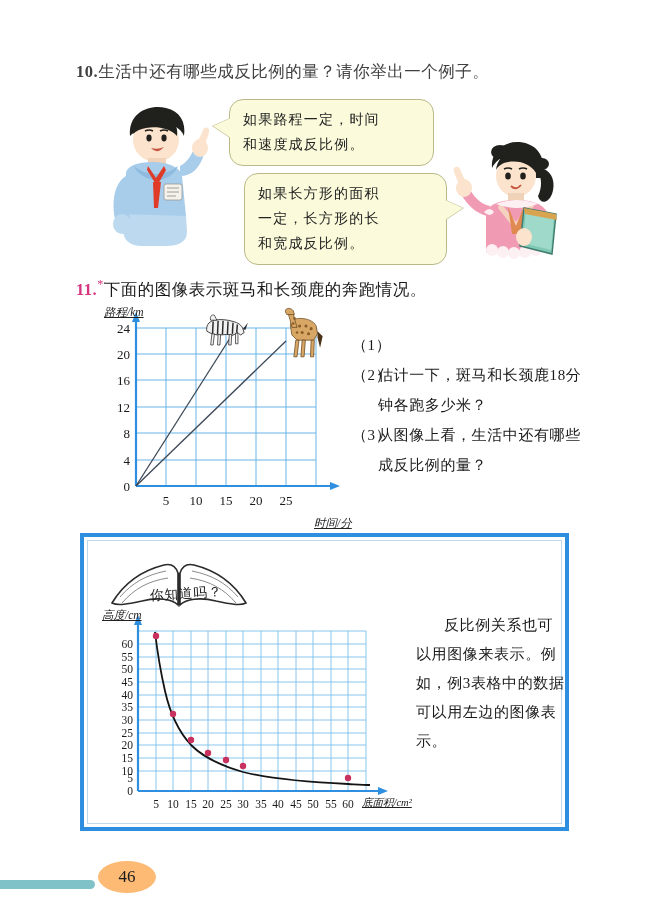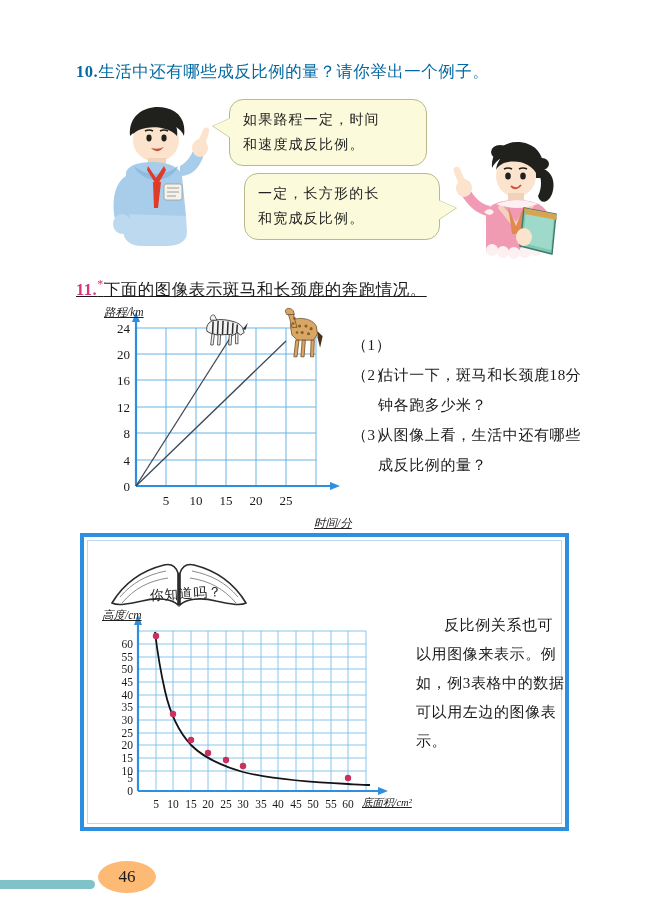--- a/index.html
+++ b/index.html
@@ -8,34 +8,34 @@
     background:#ffffff;
     font-family:"Liberation Serif","DejaVu Serif",serif;
     position:relative;
     overflow:hidden;
   }
   .page{position:absolute;left:0;top:0;width:650px;height:923px;}
 
   
   .q10{
     position:absolute;left:76px;top:61px;
-    font-size:16.5px;color:#0369a1;letter-spacing:.5px;
+    font-size:16.5px;color:#404040;letter-spacing:.5px;
     white-space:nowrap;
   }
   .q10 .num{font-weight:bold;font-family:"Liberation Serif",serif;}
 
   
   .bubble{
     position:absolute;
     background:#fbfbdc;
     border:1.4px solid #b9b98a;
     border-radius:14px;
     font-size:14px;line-height:25px;
     color:#222;
-    padding:7px 13px 8px 13px;
+    padding:7px 20px 8px 13px;
     font-family:"Liberation Serif","DejaVu Serif",serif;
     letter-spacing:1.2px;
   }
   .bubble-1{left:229px;top:99px;width:170px;}
   .bubble-2{left:244px;top:173px;width:168px;}
   .tail{position:absolute;width:0;height:0;}
   .tail-left{
     left:-17px;top:18px;
     border-top:8px solid transparent;
     border-bottom:12px solid transparent;
@@ -49,21 +49,21 @@
     border-left:18px solid #fbfbdc;
     filter:drop-shadow(1px 0 0 #b9b98a);
   }
 
   
   .kid{position:absolute;}
 
   
   .q11{
     position:absolute;left:76px;top:277px;
-    font-size:16.5px;color:#1a1a1a;letter-spacing:.5px;white-space:nowrap;text-decoration:underline;
+    font-size:16.5px;color:#1a1a1a;letter-spacing:.5px;white-space:nowrap;
   }
   .q11 .num{color:#d6357f;font-weight:bold;}
   .q11 .star{color:#d6357f;font-size:12px;vertical-align:super;}
 
   
   .chart1-wrap{position:absolute;left:106px;top:306px;width:250px;height:215px;}
   .axis-title{
     position:absolute;font-size:11.5px;color:#222;
     font-family:"Liberation Serif",serif;font-style:italic;white-space:nowrap;text-decoration:underline;
   }
@@ -165,20 +165,21 @@
   </div>
 
   <div class="bubble bubble-1">
     <div class="tail tail-left"></div>
     <div>如果路程一定，时间</div>
     <div>和速度成反比例。</div>
   </div>
 
   <div class="bubble bubble-2">
     <div class="tail tail-right"></div>
+    <div>如果长方形的面积</div>
     <div>一定，长方形的长</div>
     <div>和宽成反比例。</div>
   </div>
 
   <div class="kid" style="left:440px;top:138px;">
     <svg width="120" height="128" viewBox="0 0 120 128">
 
       <path d="M52 30 C50 8 72 0 88 6 C102 11 106 26 102 40 L96 40 C96 26 88 18 74 18 C62 18 56 22 52 30 Z" fill="#20201c"></path>
 
       <ellipse cx="60" cy="14" rx="9" ry="7" fill="#20201c"></ellipse>

